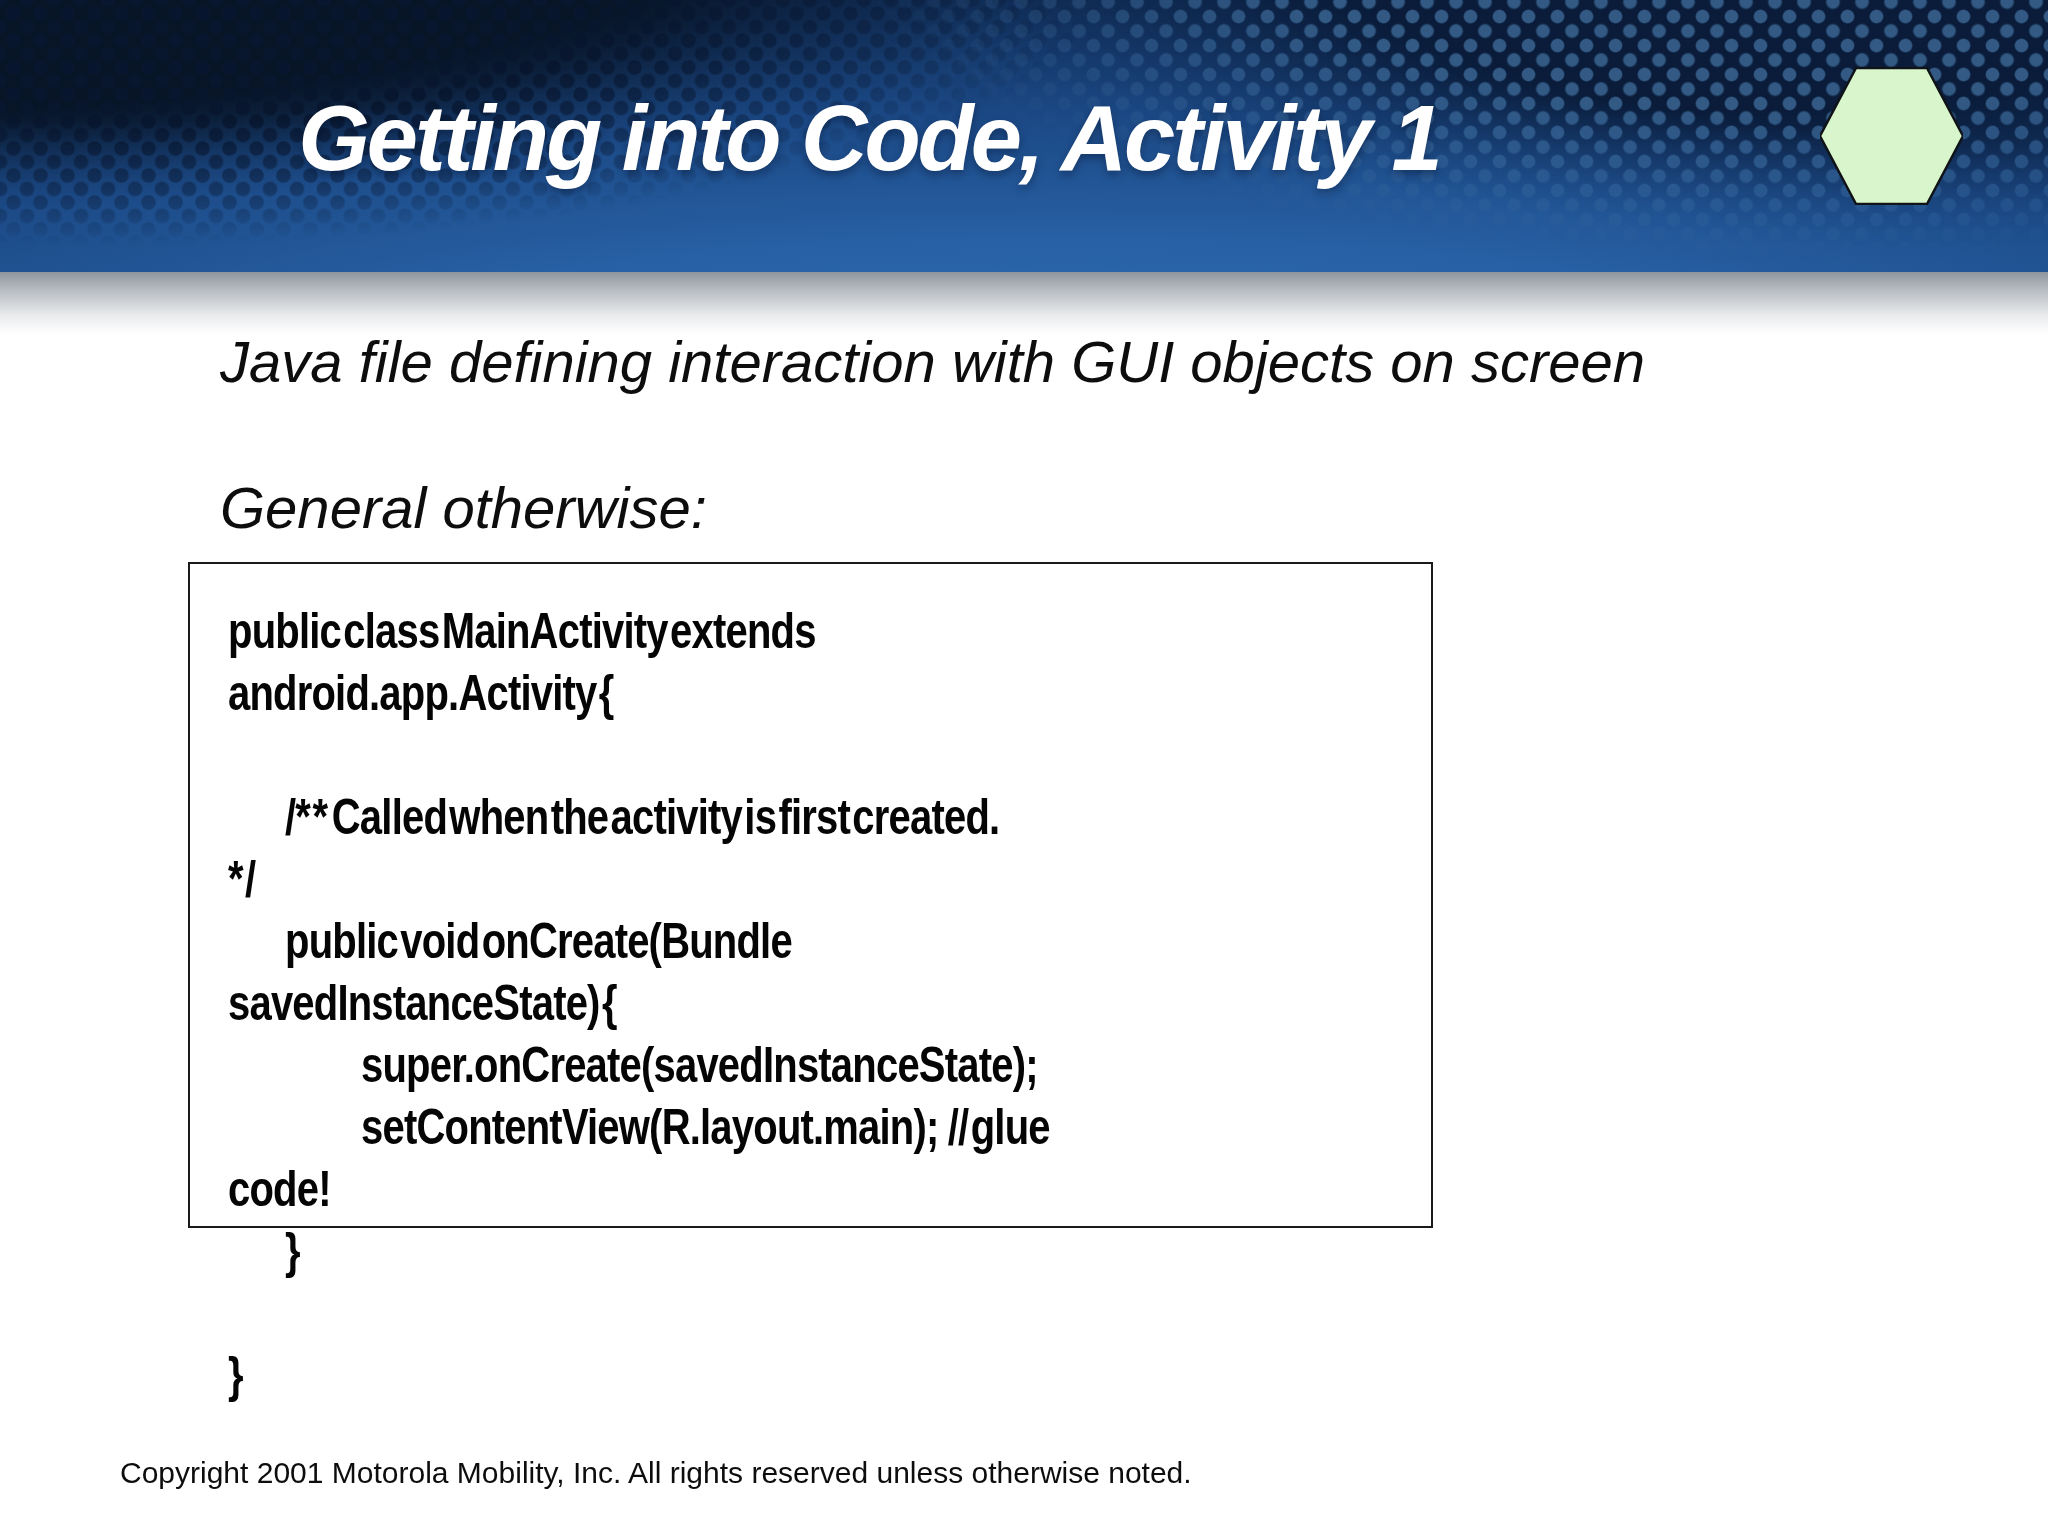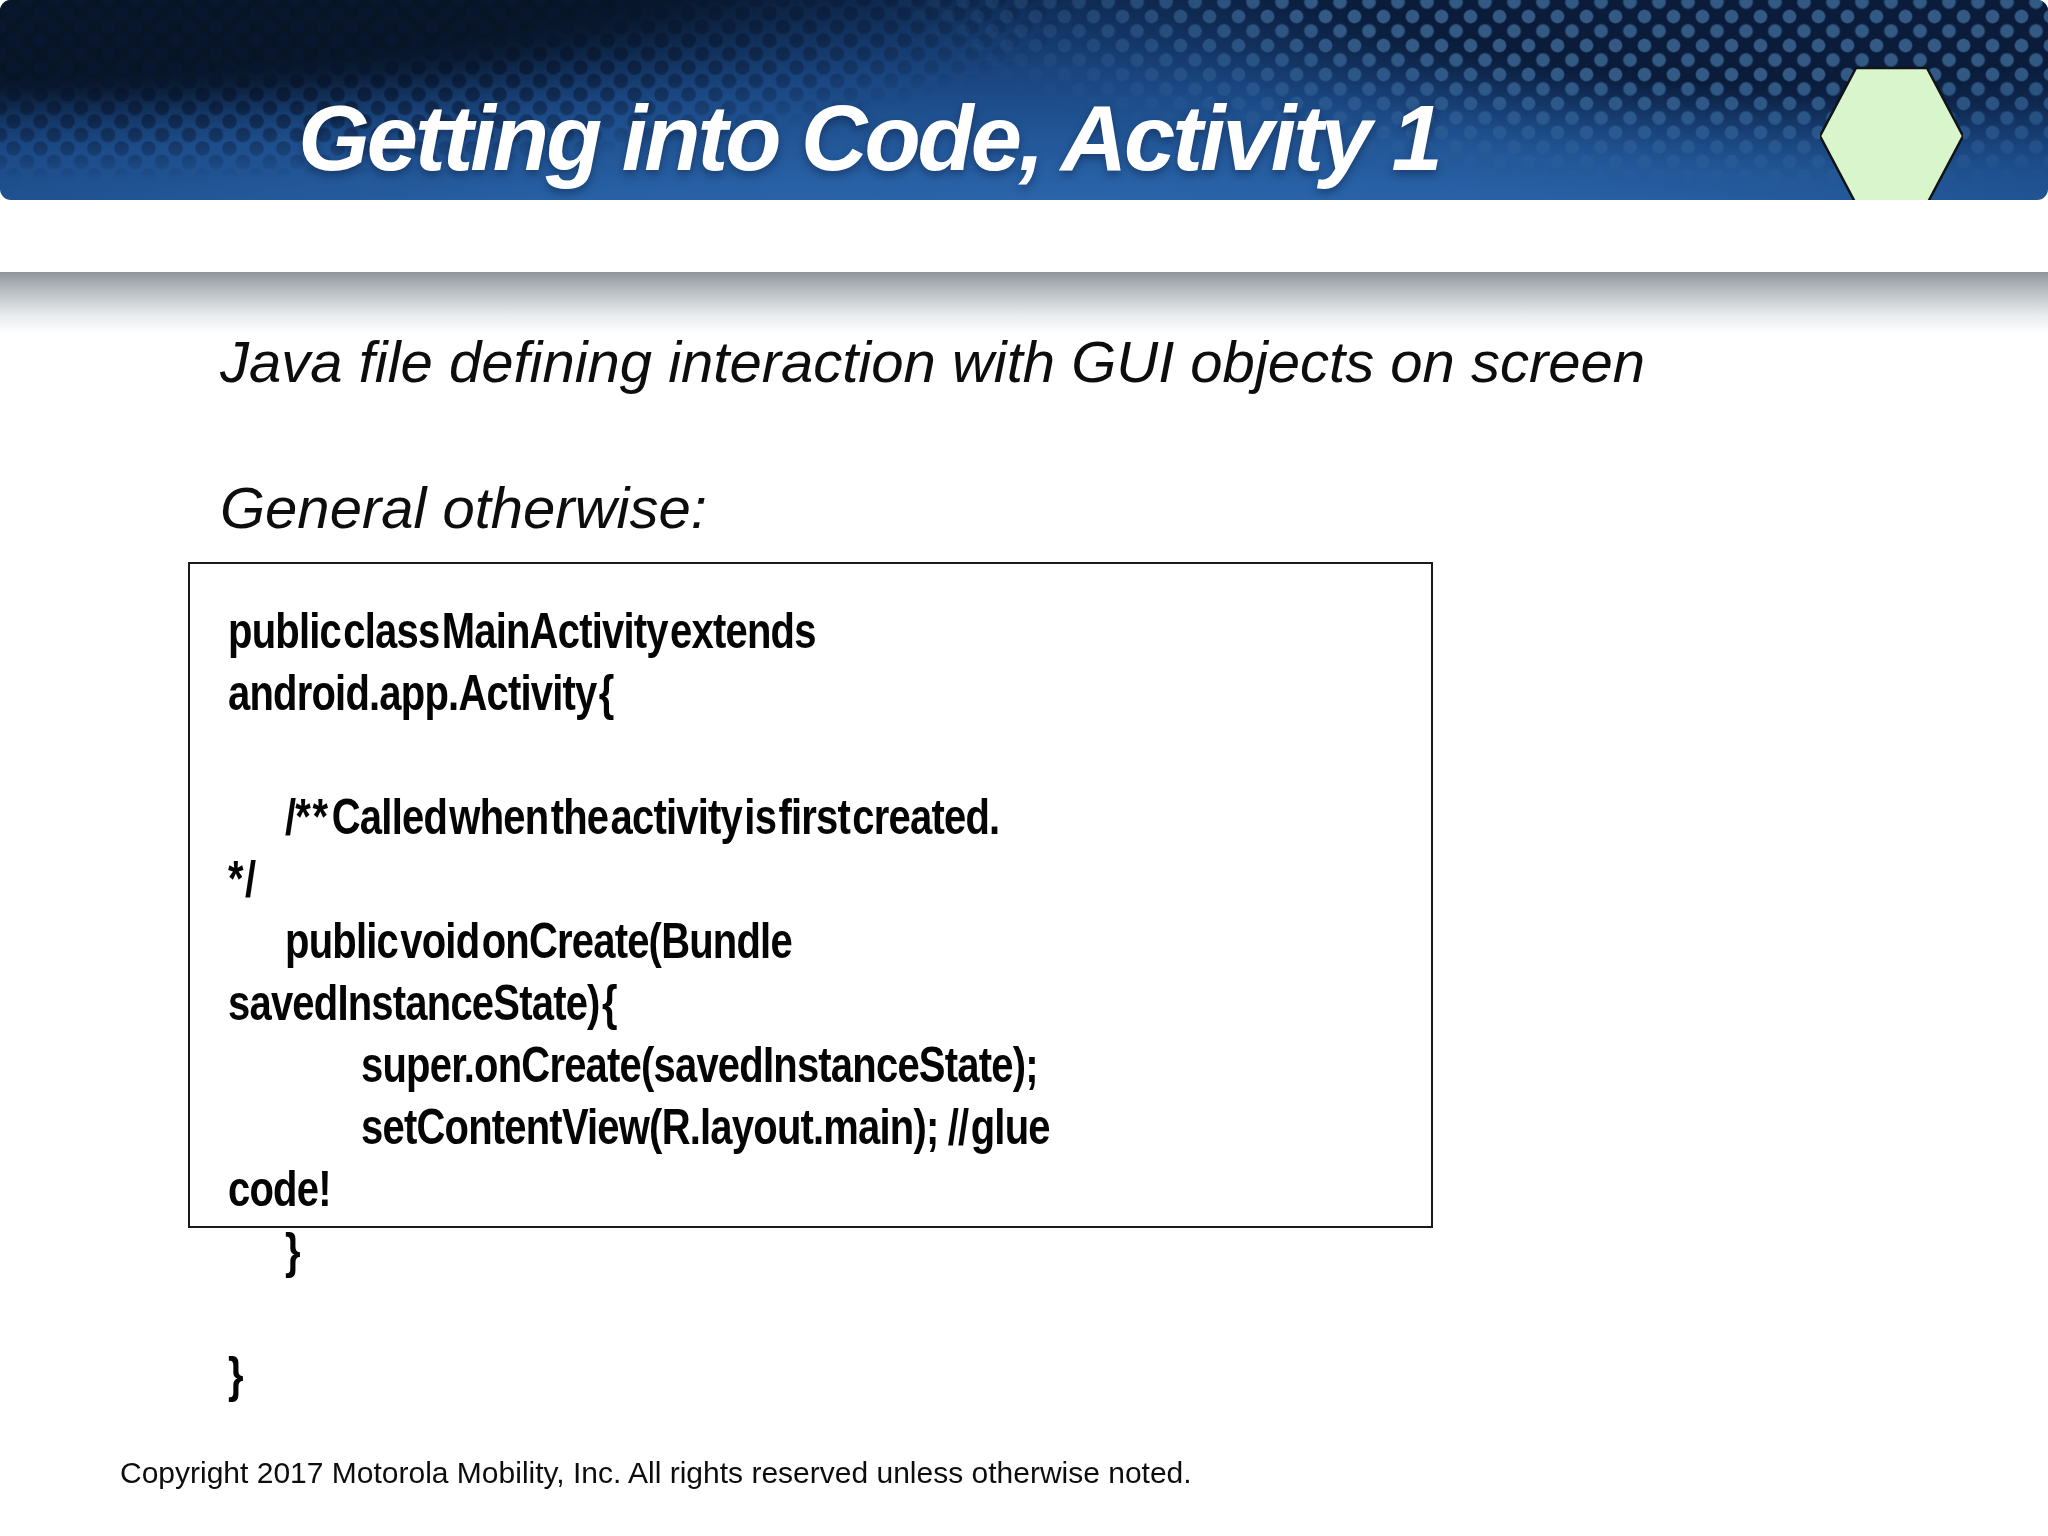--- a/index.html
+++ b/index.html
@@ -7,25 +7,24 @@
     position:relative;
     width:2048px;height:1536px;
     background:#ffffff;
     overflow:hidden;
     font-family:"Liberation Sans", sans-serif;
     color:#0d0d0d;
   }
 
   
   .header{
-    position:absolute;left:0;top:0;width:2048px;height:200px;
+    position:absolute;left:0;top:0;width:2048px;height:272px;
     background:
       radial-gradient(130% 170% at 52% 135%, #336fb5 0%, #2760a4 28%, #1b4884 55%, #102c55 82%, #0b1f40 100%);
     overflow:hidden;
-    border-radius:11px;
   }
   .dots{position:absolute;inset:0;}
   .dots-left{
     background:
       radial-gradient(circle, rgba(8,22,46,0.96) 0 6.5px, rgba(8,22,46,0) 8px),
       radial-gradient(circle, rgba(8,22,46,0.96) 0 6.5px, rgba(8,22,46,0) 8px),
       radial-gradient(100% 170% at -8% -30%, #081527 0 42%, rgba(8,21,39,0) 63%);
     background-size:27px 27px, 27px 27px, 100% 100%;
     background-position:0 0, 13.5px 13.5px, 0 0;
     background-repeat:repeat, repeat, no-repeat;
@@ -130,15 +129,15 @@
       <div class="code-line ind1"><span>public void onCreate(Bundle</span></div>
       <div class="code-line ind0"><span>savedInstanceState) {</span></div>
       <div class="code-line ind2"><span>super.onCreate(savedInstanceState);</span></div>
       <div class="code-line ind2"><span>setContentView(R.layout.main);    // glue</span></div>
       <div class="code-line ind0"><span>code!</span></div>
       <div class="code-line ind1"><span>}</span></div>
       <div class="code-line ind0"><span></span></div>
       <div class="code-line ind0"><span>}</span></div>
     </div>
 
-  <p class="footer">Copyright 2017 Motorola Mobility, Inc. All rights reserved unless otherwise noted.</p>
+  <p class="footer">Copyright 2001 Motorola Mobility, Inc. All rights reserved unless otherwise noted.</p>
 
 </div>
 
 </body></html>

